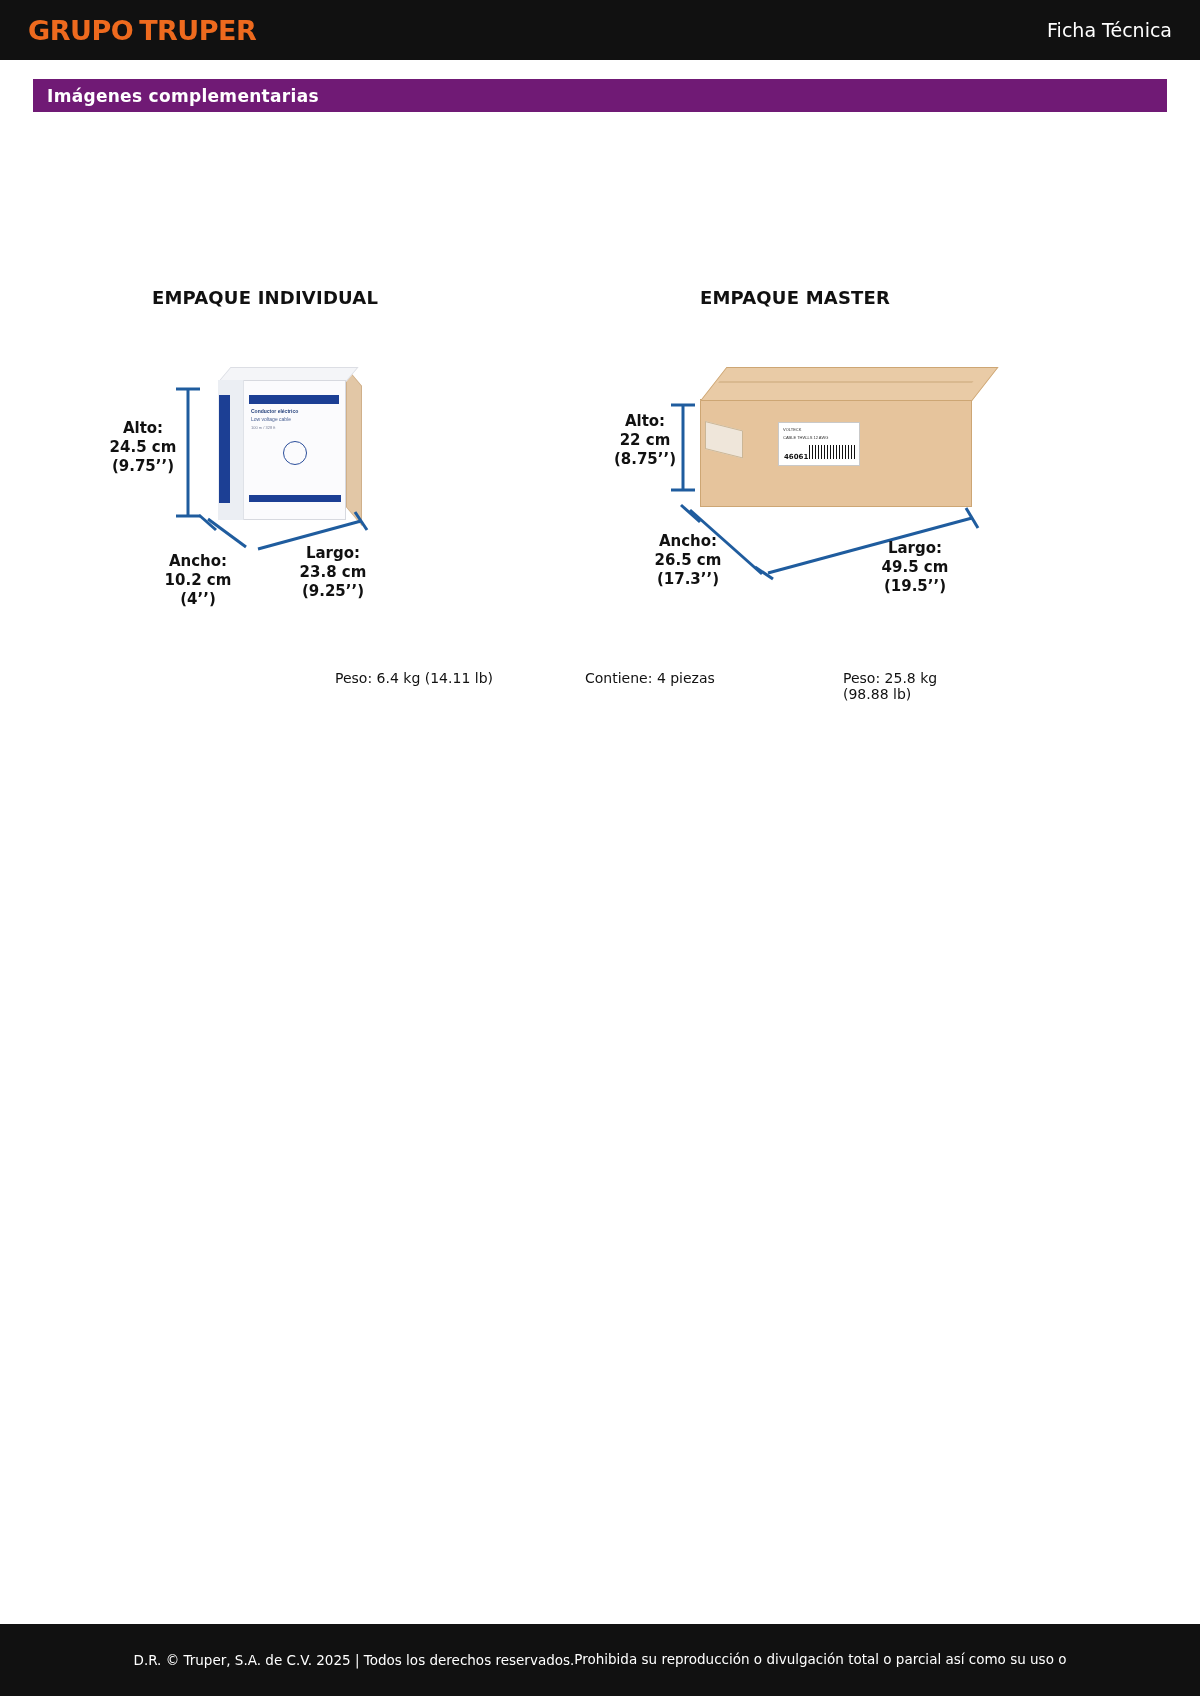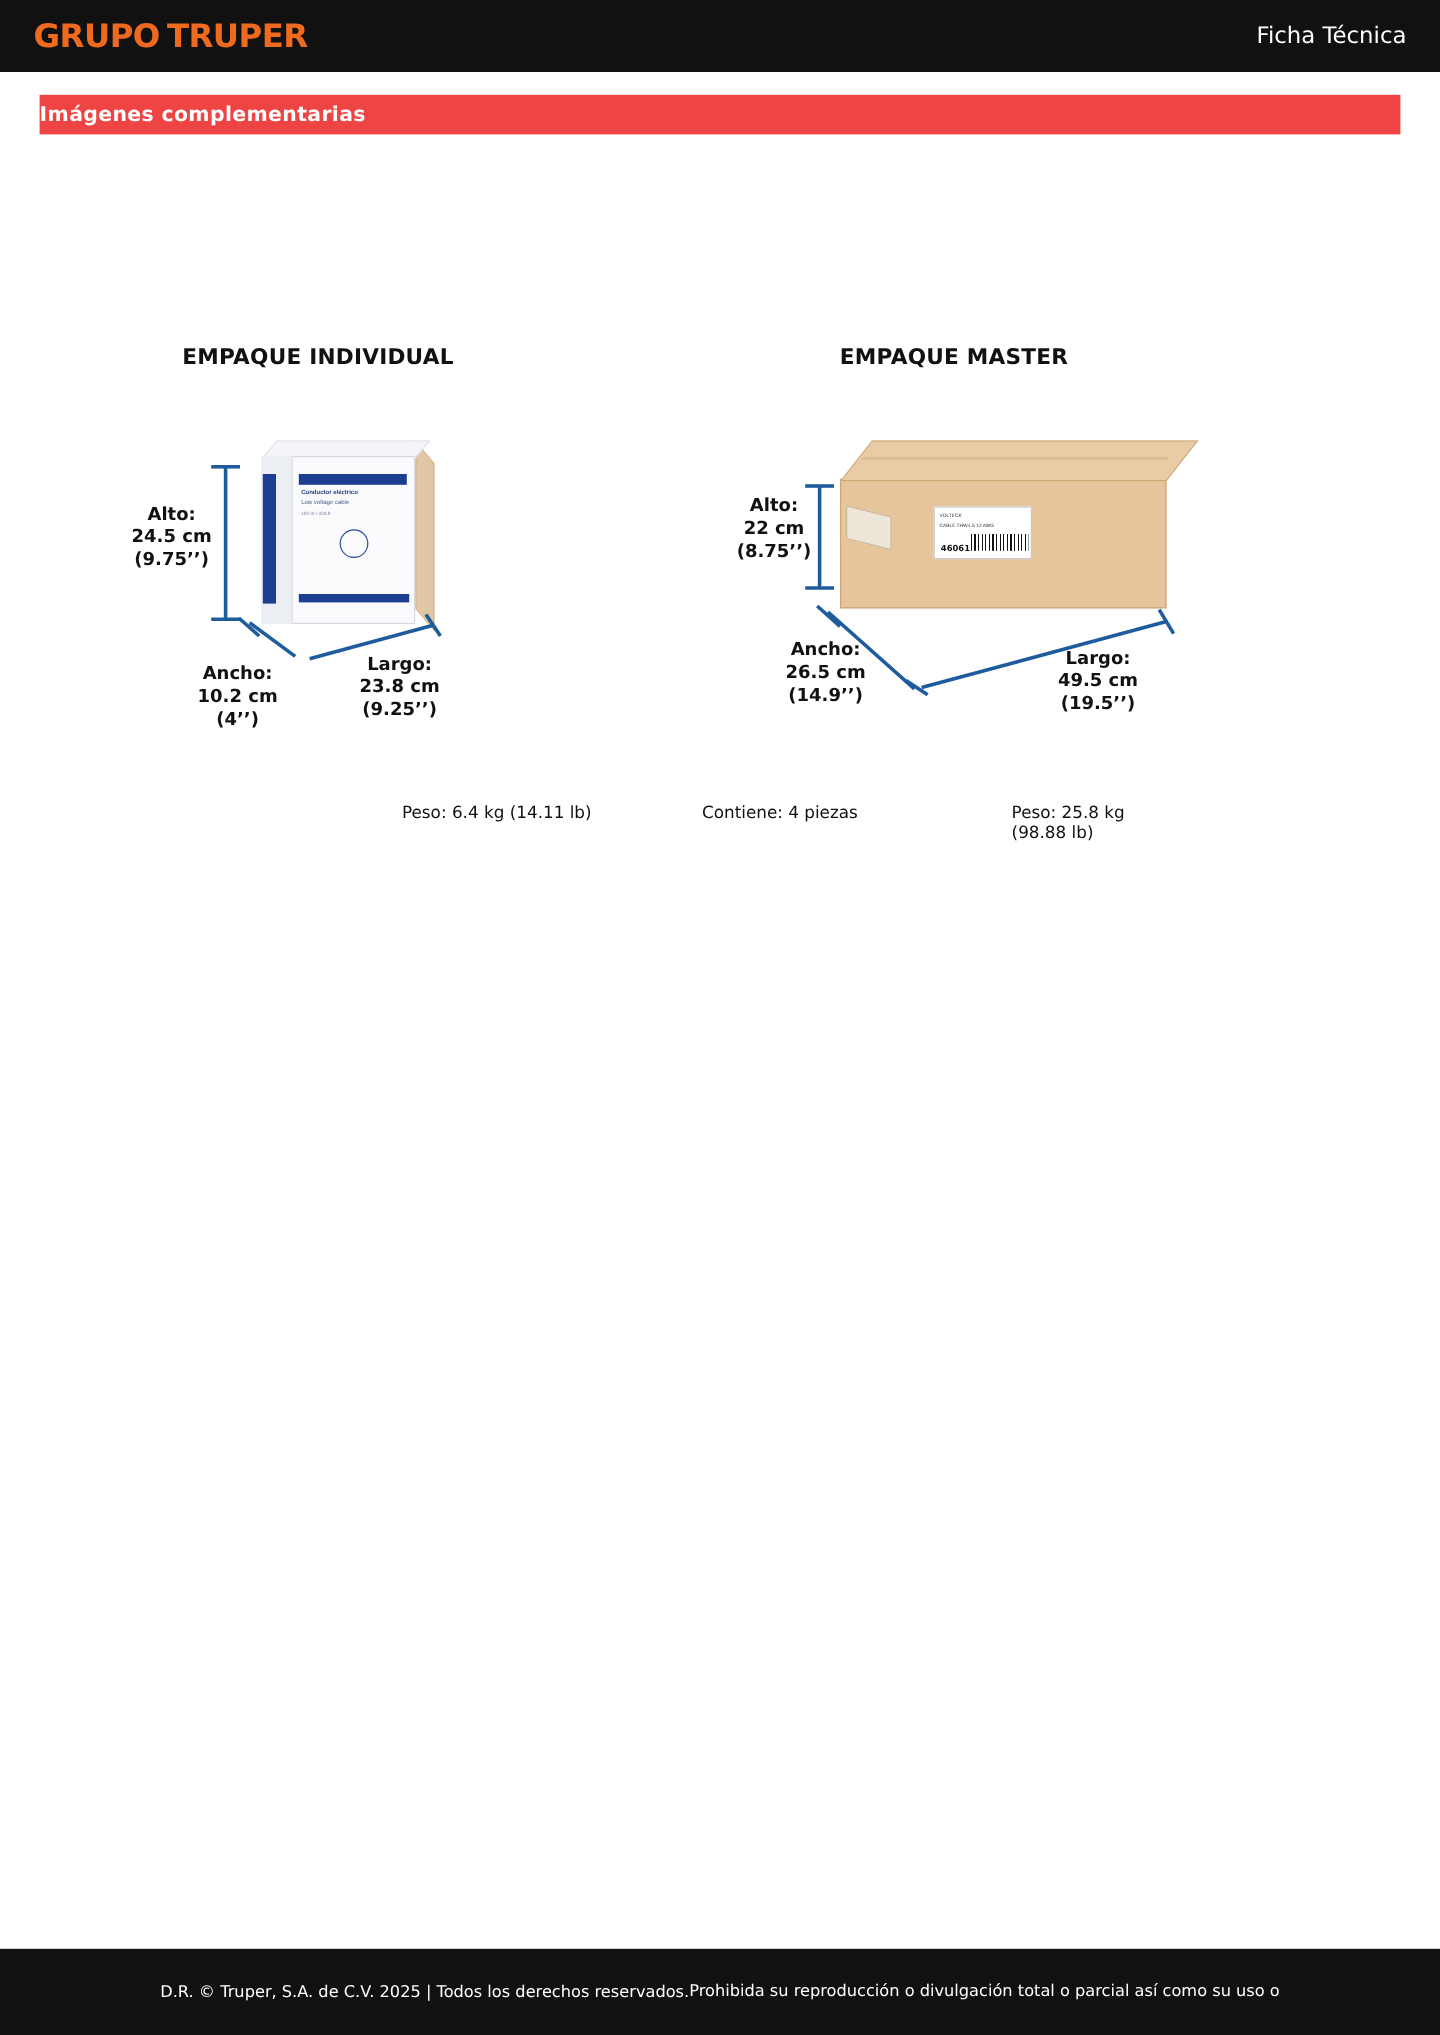--- a/index.html
+++ b/index.html
@@ -40,25 +40,25 @@
   .header-title {
     color: #ffffff;
     font-size: 19px;
     font-family: "DejaVu Sans", sans-serif;
   }
 
   
   .section-bar {
     margin: 19px 33px 0 33px;
     height: 33px;
-    background: #ef4444;
+    background: #701a75;
     color: #ffffff;
     display: flex;
     align-items: center;
-    padding-left: 0;
+    padding-left: 14px;
     box-sizing: border-box;
     font-size: 17px;
     font-weight: bold;
     letter-spacing: 0.3px;
     font-family: "DejaVu Sans", sans-serif;
   }
 
   
   .pack-area {
     position: relative;
@@ -376,21 +376,21 @@
 
   <div class="dim-label" style="left:600px; top:300px; width:90px;">
     <div>Alto:</div>
     <div>22 cm</div>
     <div class="sub">(8.75’’)</div>
   </div>
 
   <div class="dim-label" style="left:638px; top:420px; width:100px;">
     <div>Ancho:</div>
     <div>26.5 cm</div>
-    <div class="sub">(14.9’’)</div>
+    <div class="sub">(17.3’’)</div>
   </div>
 
   <div class="dim-label" style="left:862px; top:427px; width:106px;">
     <div>Largo:</div>
     <div>49.5 cm</div>
     <div class="sub">(19.5’’)</div>
   </div>
 
   <div class="weight-line" style="left:335px; top:558px;">
     <b>Peso:</b>

